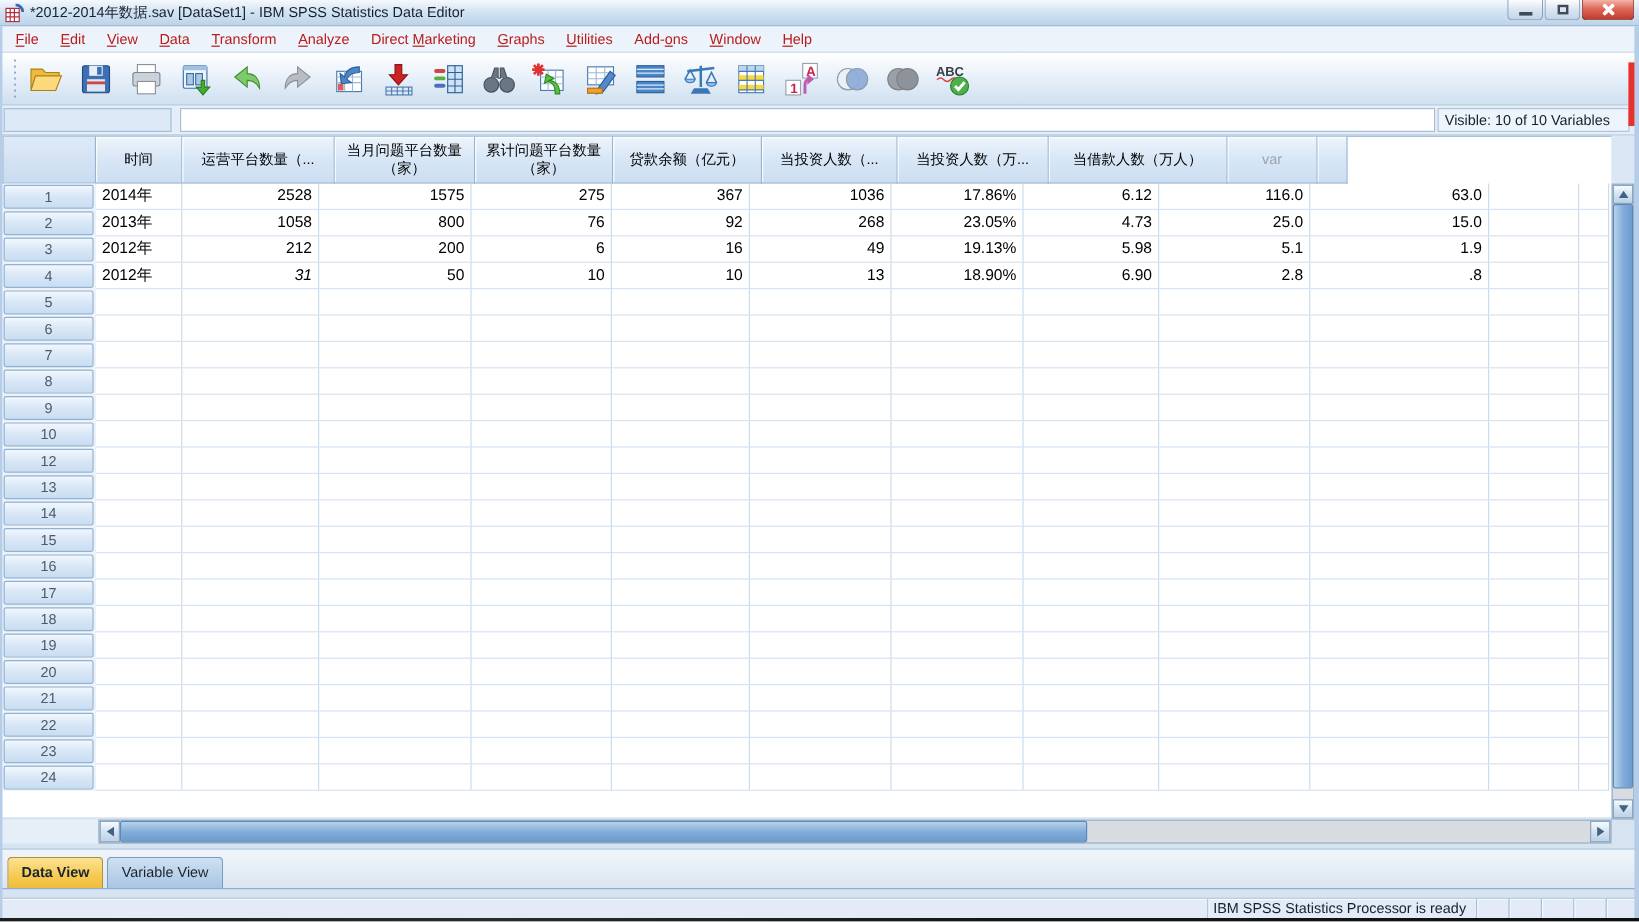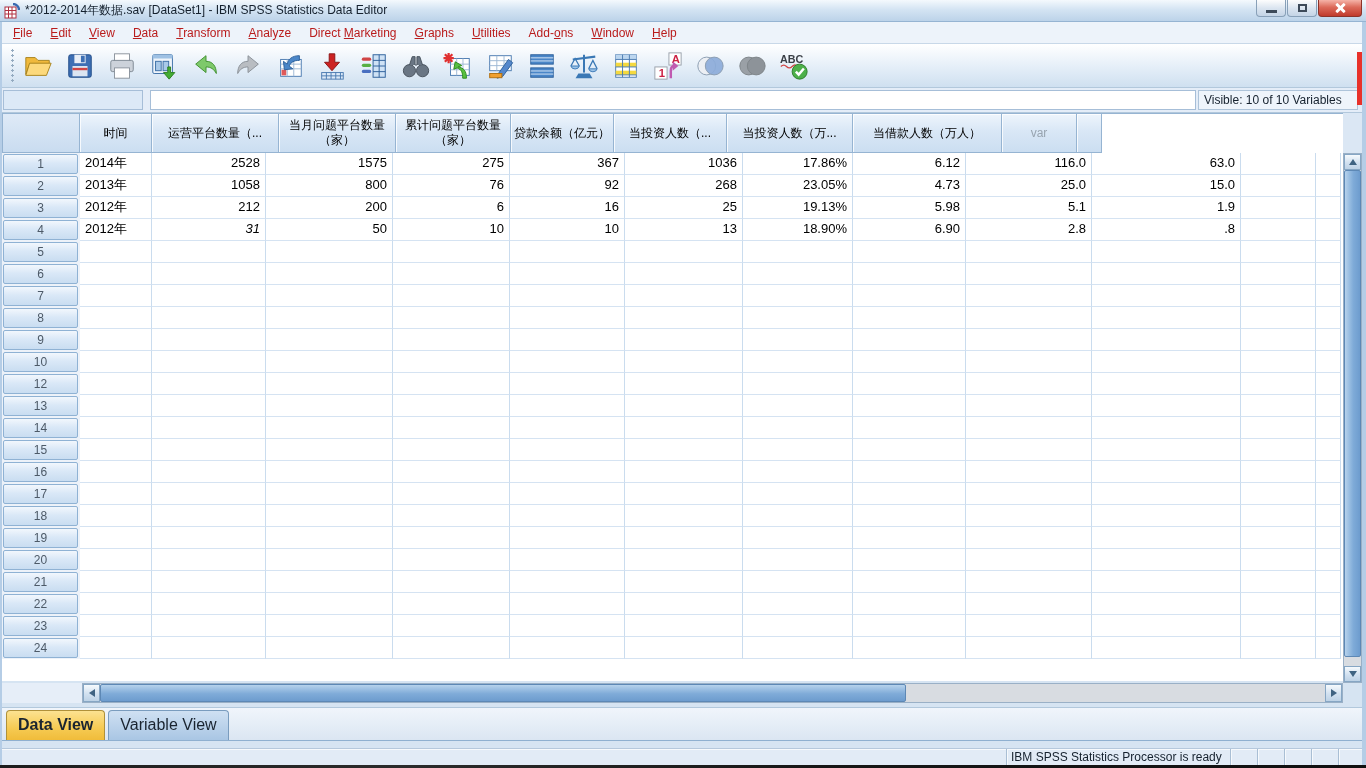--- a/index.html
+++ b/index.html
@@ -93,21 +93,21 @@
     background:#d8dce1; border:1px solid #9ab0c6; display:flex; }
   .hscroll .sb-btn { width:17px; height:100%; }
   .hthumb { flex:0 0 auto; width:806px; background:linear-gradient(#b6d2ec,#7fabd8 55%,#6d9cce);
     border:1px solid #5d88b5; border-radius:2px; }
   .hspacer { flex:1 1 auto; }
 
   
   .tabsrow { position:absolute; top:707px; left:0; width:1366px; height:34px;
     background:linear-gradient(#f0f5fb,#dbe6f2); border-top:1px solid #b2c8dc;
     border-bottom:1px solid #8fb0d0; display:flex; align-items:flex-end; padding-left:6px; }
-  .tab { padding:5px 11px 6px 11px; font-size:16px; color:#1a2430; border:1px solid #7a9cbe;
+  .tab { padding:5px 11px 6px 11px; font-size:12px; color:#1a2430; border:1px solid #7a9cbe;
     border-bottom:none; border-radius:4px 4px 0 0; margin-right:3px;
     background:linear-gradient(#cfe0f2,#a9c6e4); }
   .tab.active { background:linear-gradient(#fce291,#f6ca52 60%,#f0bc3a);
     border-color:#b0913a; font-weight:bold; }
 
   
   .statusbar { position:absolute; top:748px; left:0; width:1366px; height:17px;
     background:#e2ebf6; border-top:1px solid #b5c8dc; display:flex; }
   .st-cell { border-right:1px solid #a9bed4; box-shadow:inset 1px 1px 0 rgba(255,255,255,.7);
     display:flex; align-items:center; padding:0 4px; color:#15212e; white-space:nowrap; overflow:hidden; }
@@ -330,21 +330,21 @@
         </div>
         <div class="g-hcell" style="width: 127px;">
           <div>运营平台数量（...</div>
         </div>
         <div class="g-hcell" style="width: 117px;">
           <div>当月问题平台数量<br>（家）</div>
         </div>
         <div class="g-hcell" style="width: 115px;">
           <div>累计问题平台数量<br>（家）</div>
         </div>
-        <div class="g-hcell" style="width: 103px;">
+        <div class="g-hcell" style="width: 124px;">
           <div>贷款余额（亿元）</div>
         </div>
         <div class="g-hcell" style="width: 113px;">
           <div>当投资人数（...</div>
         </div>
         <div class="g-hcell" style="width: 126px;">
           <div>当投资人数（万...</div>
         </div>
         <div class="g-hcell" style="width: 149px;">
           <div>当借款人数（万人）</div>
@@ -392,21 +392,21 @@
       </div>
       <div class="g-row">
         <div class="g-rowhead">
           <div class="rh-btn">3</div>
         </div>
         <div class="g-cell al" style="width: 72px;">2012年</div>
         <div class="g-cell ar" style="width: 114px;">212</div>
         <div class="g-cell ar" style="width: 127px;">200</div>
         <div class="g-cell ar" style="width: 117px;">6</div>
         <div class="g-cell ar" style="width: 115px;">16</div>
-        <div class="g-cell ar" style="width: 118px;">25</div>
+        <div class="g-cell ar" style="width: 118px;">49</div>
         <div class="g-cell ar" style="width: 110px;">19.13%</div>
         <div class="g-cell ar" style="width: 113px;">5.98</div>
         <div class="g-cell ar" style="width: 126px;">5.1</div>
         <div class="g-cell ar" style="width: 149px;">1.9</div>
         <div class="g-cell ar" style="width: 75px;"></div>
         <div class="g-cell ar" style="width: 25px;"></div>
       </div>
       <div class="g-row">
         <div class="g-rowhead">
           <div class="rh-btn">4</div>

